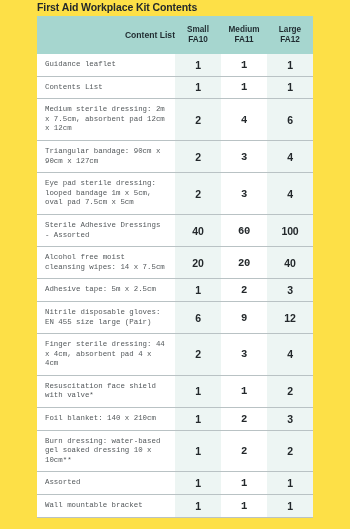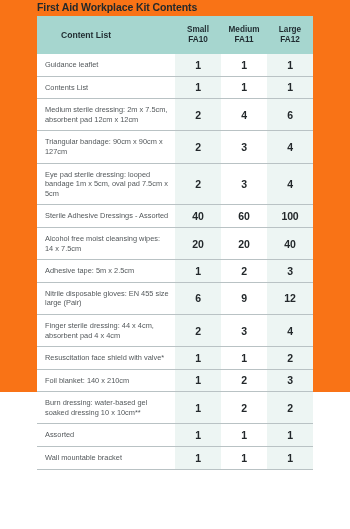--- a/index.html
+++ b/index.html
@@ -10,22 +10,22 @@
   body {
     width: 350px;
     height: 529px;
     font-family: "Liberation Sans", sans-serif;
     color: #3c4043;
     overflow: hidden;
   }
   .page {
     position: relative;
     width: 350px;
-    height: 392px;
-    background: #f97316;
+    height: 529px;
+    background: #fde047;
     box-sizing: border-box;
   }
   .title {
     position: absolute;
     left: 37px;
     top: 1px;
     width: 290px;
     font-size: 10.5px;
     font-weight: bold;
     color: #24292b;
@@ -52,22 +52,22 @@
     background: #a6d6cf;
     color: #1f2b30;
     font-size: 8.2px;
     font-weight: bold;
     padding: 0;
     height: 38px;
     vertical-align: middle;
     border: none;
   }
   thead th.h-item {
-    text-align: left;
-    padding-left: 24px;
+    text-align: right;
+    padding-left: 8px;
     font-size: 8.6px;
     margin-top: 40px;
   }
   thead th.h-num {
     text-align: center;
     line-height: 10.5px;
     margin-top: 17px;
   }
   thead th.h-num .code {
     display: block;
@@ -96,20 +96,21 @@
     font-weight: bold;
     color: #23282b;
     text-align: center;
     letter-spacing: -0.2px;
   }
   td.tint {
     background: #edf5f3;
   }
   td.plain {
     background: #ffffff;
+    font-family: Liberation Mono, monospace;
   }
 </style>
 </head>
 <body>
 
 <div class="page">
 
   <div class="title">First Aid Workplace Kit Contents</div>
 
   <div class="table-wrap">

